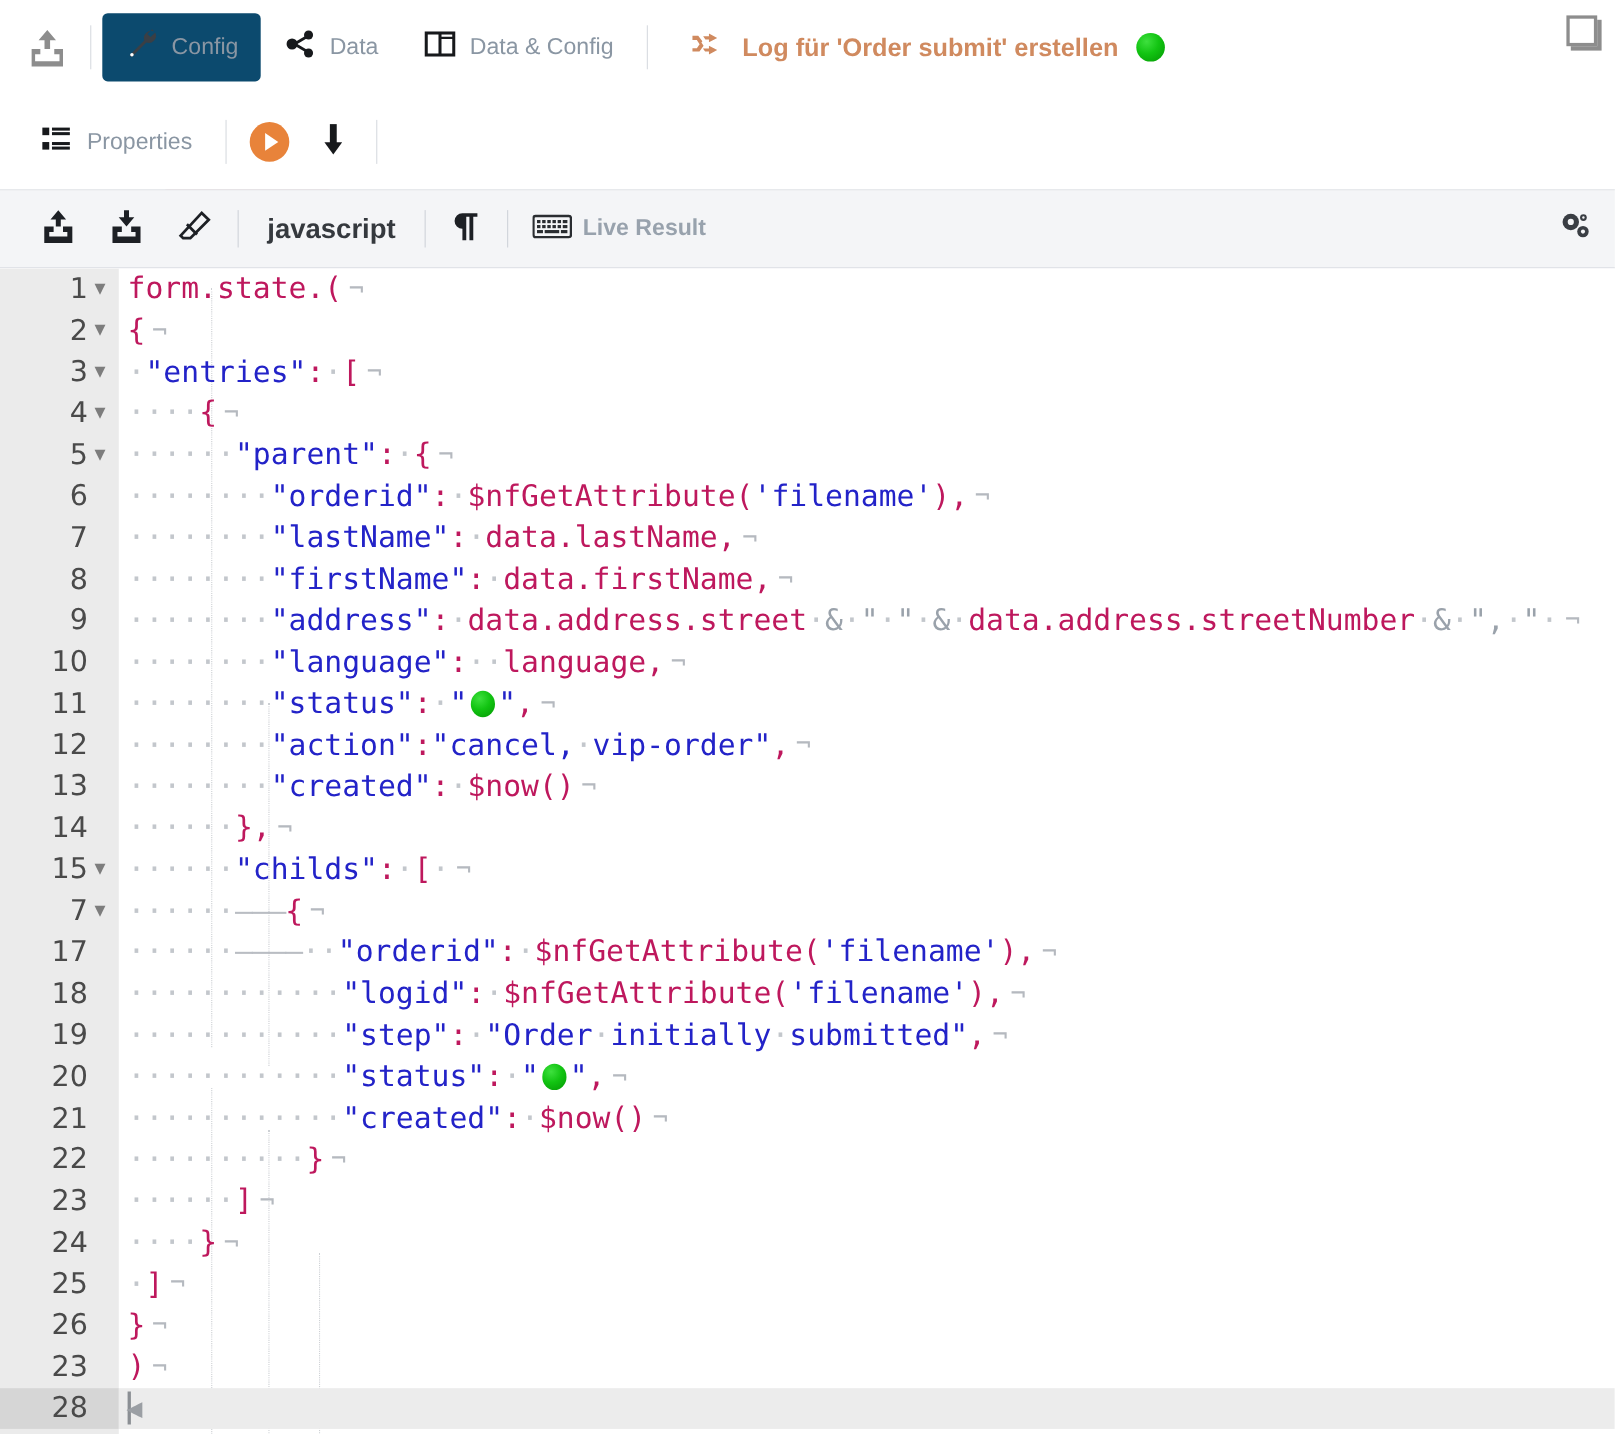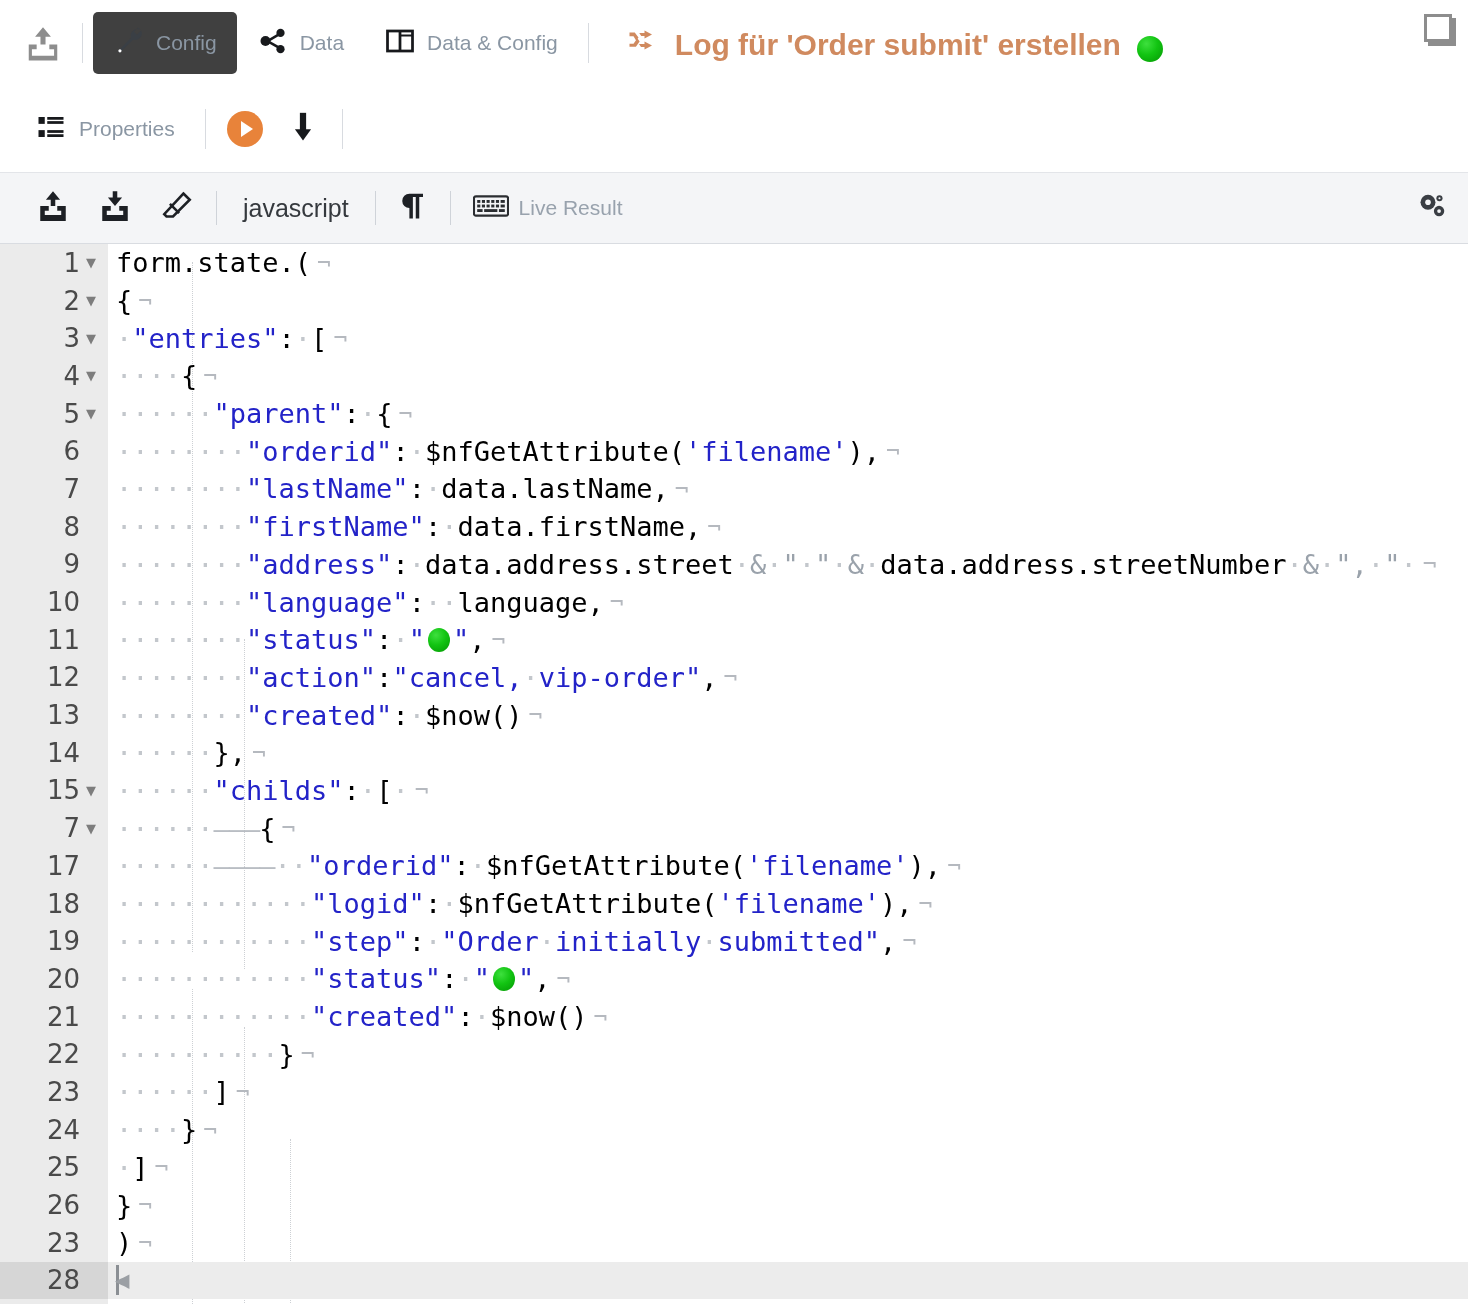--- a/index.html
+++ b/index.html
@@ -29,28 +29,28 @@
   .vdiv { width:1px; height:40px; background:#d8dbe0; margin:0 10px; align-self:center; }
 
   .tab {
     display:flex; align-items:center; gap:11px;
     height:62px; padding:0 20px;
     border-radius:5px;
     cursor:pointer;
     color:#8a96a3;
     font-size:21px;
   }
-  .tab.active { background:#404040; }
+  .tab.active { background:#0c4a6e; }
   .tab .tlabel { white-space:nowrap; }
 
   .title-main {
-    display:flex; align-items:flex-end; gap:16px;
+    display:flex; align-items:center; gap:16px;
     margin-left:26px;
     color:#d08a5f;
-    font-size:30px;
+    font-size:23px;
     font-weight:bold;
     white-space:nowrap;
   }
   .greendot {
     width:26px; height:26px; border-radius:50%;
     background:radial-gradient(circle at 36% 30%, #3ee03e 0%, #12c412 45%, #039703 100%);
     display:inline-block;
   }
   .greendot.sm {
     width:22px; height:24px; border-radius:50%;
@@ -110,20 +110,21 @@
     border-top:1px solid #e3e5e9;
     border-bottom:1px solid #d9dce1;
     display:flex; align-items:center;
     padding-left:22px;
     position:relative;
   }
   .edbar .ed-item {
     display:flex; align-items:center; gap:10px;
     height:52px; padding:0 14px;
     cursor:pointer;
+    font-weight:bold;
   }
   .edbar .lang { color:#35393e; font-size:25px; padding:0 18px; }
   .edbar .liveres { color:#98a2ad; font-size:21px; }
   .edbar .sdiv { width:1px; height:34px; background:#cfd3d9; margin:0 8px; }
   .gearcorner { position:absolute; right:18px; top:50%; transform:translateY(-50%); }
 
   
   .editor {
     position:relative;
     width:100%;
@@ -166,21 +167,21 @@
     display:flex; align-items:center;
     font-size:27px;
     letter-spacing:0px;
     color:#222;
     padding-left:8px;
   }
 
   
   .s-key   { color:#2323c8; }
   .s-str   { color:#2323c8; }
-  .s-plain { color:#000000; }
+  .s-plain { color:#be185d; }
   .s-op    { color:#9aa2ab; }
   .s-ws    { color:#c3c7cc; }
   .s-tab   { color:#b9bdc3; letter-spacing:-1px; }
   .nl      { color:#b5b9bf; font-size:23px; }
 
   .caret {
     display:inline-block; width:3px; height:30px;
     background:#8b8f94;
     vertical-align:-6px;
   }

